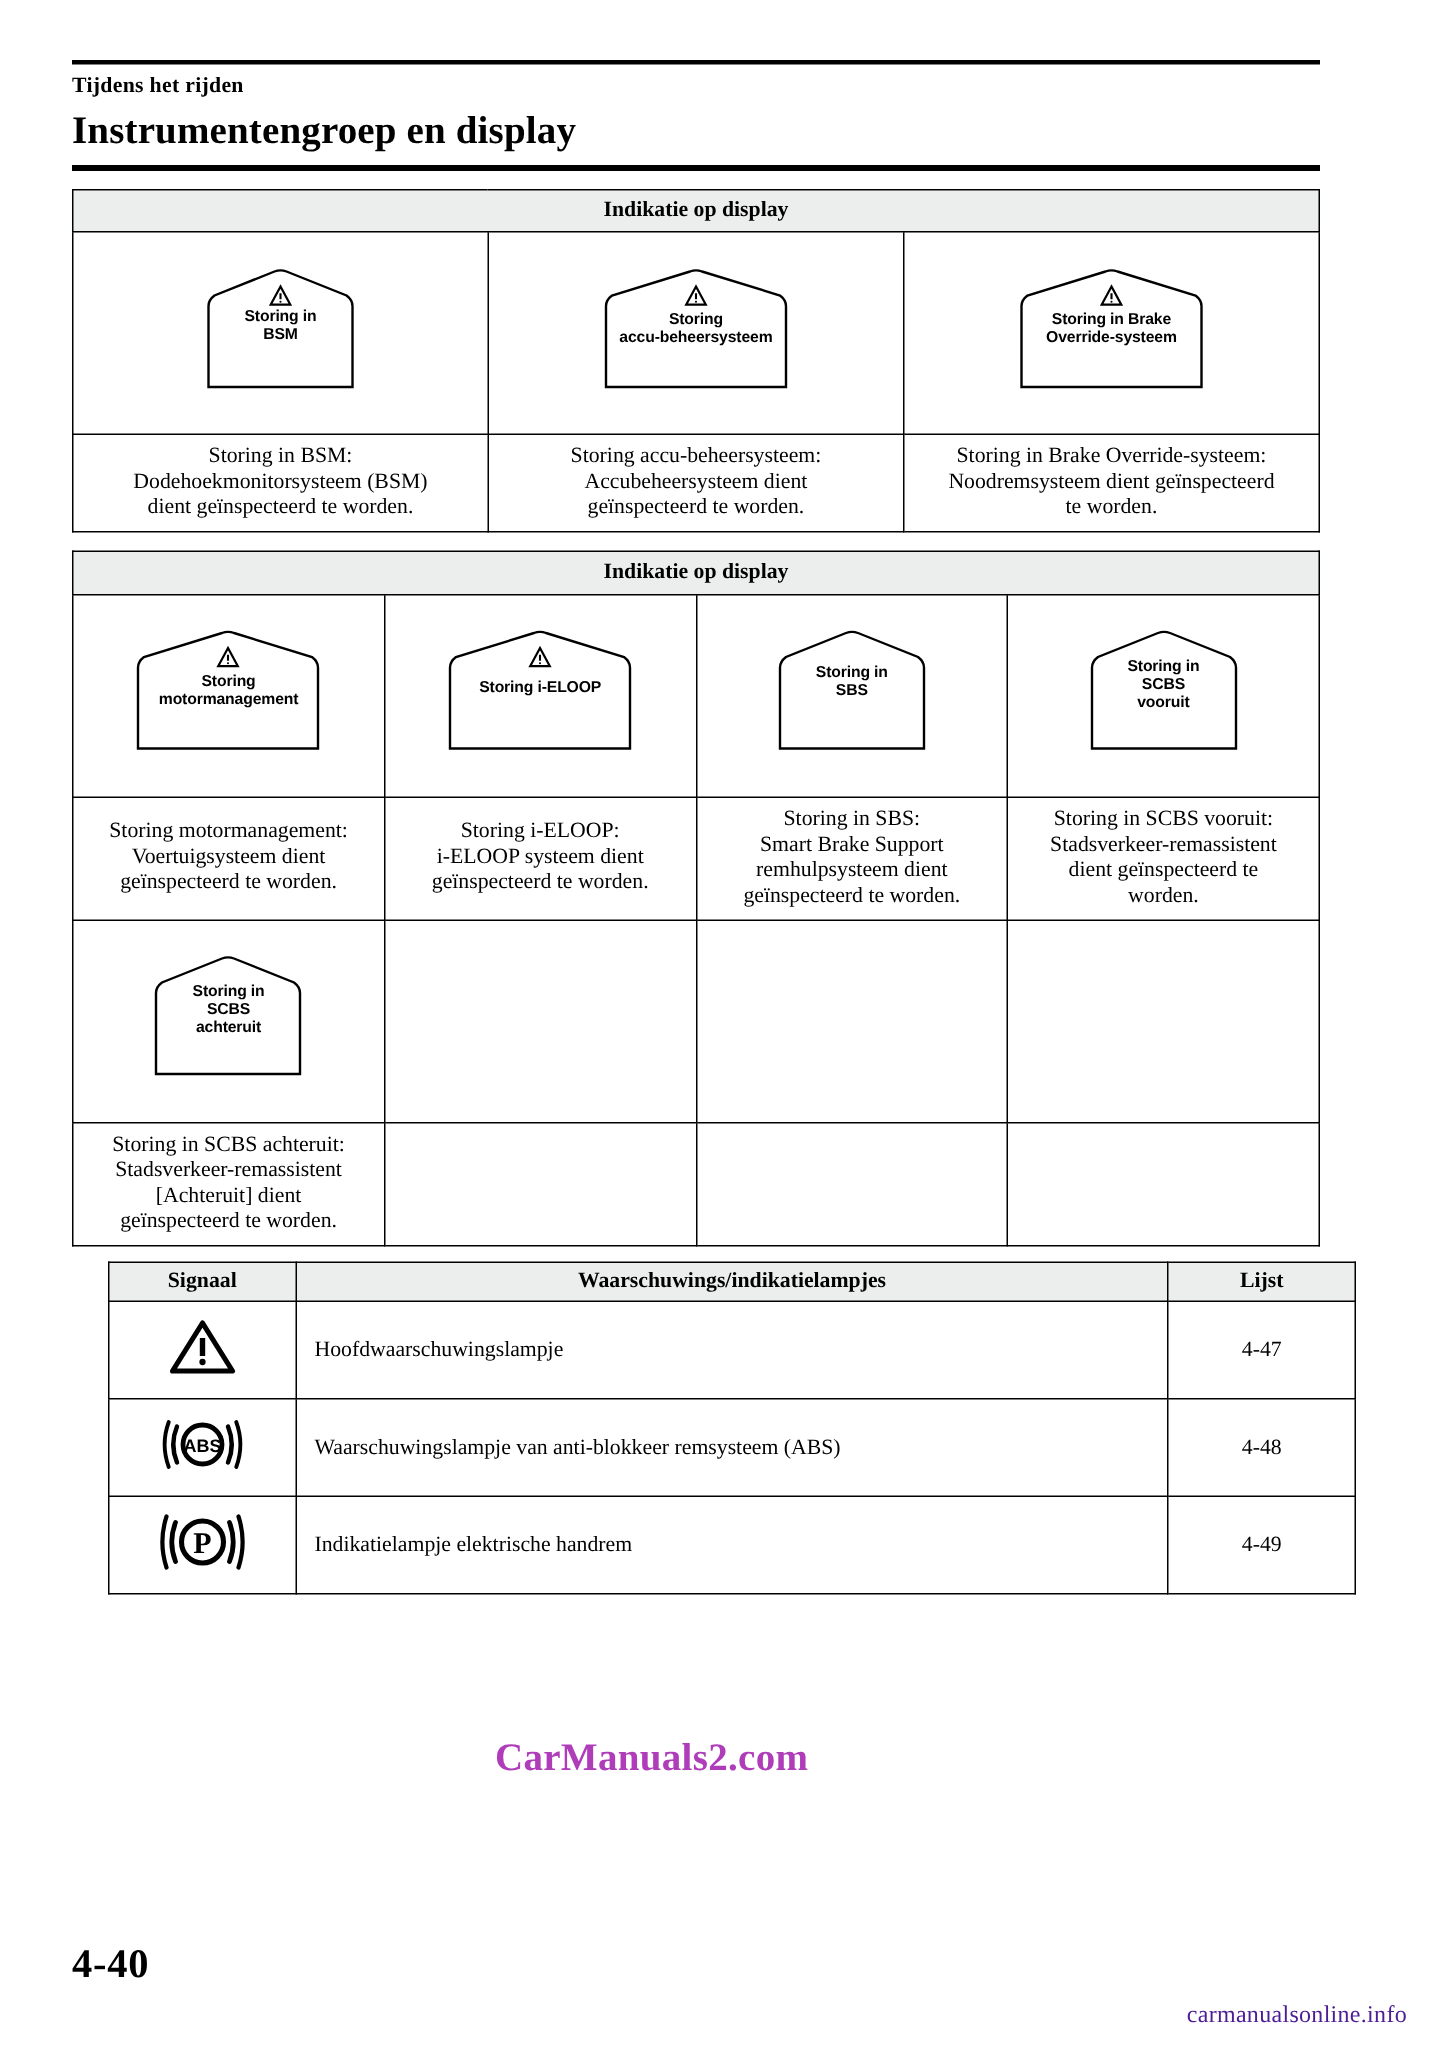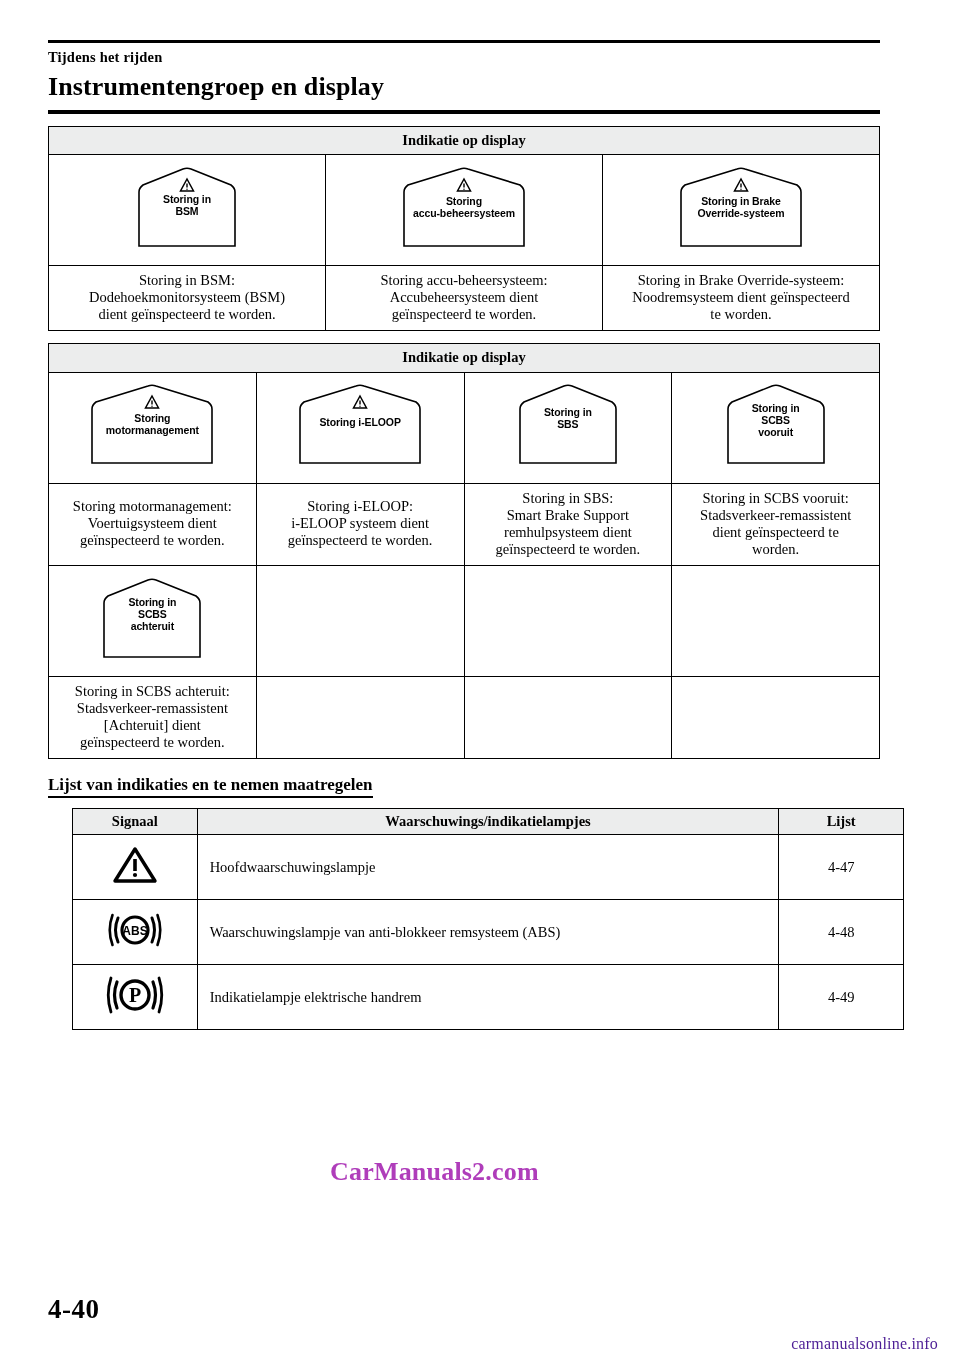--- a/index.html
+++ b/index.html
@@ -77,21 +77,21 @@
     padding: 4px 5px;
   }
   .ind-head {
     background: #eceded;
     font-weight: bold;
     font-size: 15px;
     padding: 5px 0 !important;
   }
   .img-cell {
     height: 108px;
-    padding: 1px !important;
+    padding: 13px !important;
   }
   .txt-cell {
     padding: 6px 6px 7px 6px !important;
   }
   .blank-cell { }
 
   
   .bubble {
     display: inline-block;
     position: relative;
@@ -344,23 +344,20 @@
 Stadsverkeer-remassistent
 [Achteruit] dient
 geïnspecteerd te worden.</span></td>
       <td class="blank-cell"></td>
       <td class="blank-cell"></td>
       <td class="blank-cell"></td>
     </tr>
   </tbody>
     </table>
 
-  <div>
-    <span class="list-heading">Lijst van indikaties en te nemen maatregelen</span>
-  </div>
 
   <table class="sig">
     <colgroup>
         <col style="width:15%">
         <col style="width:70%">
         <col style="width:15%">
       </colgroup>
     <tbody>
         <tr>
       <th>Signaal</th>

